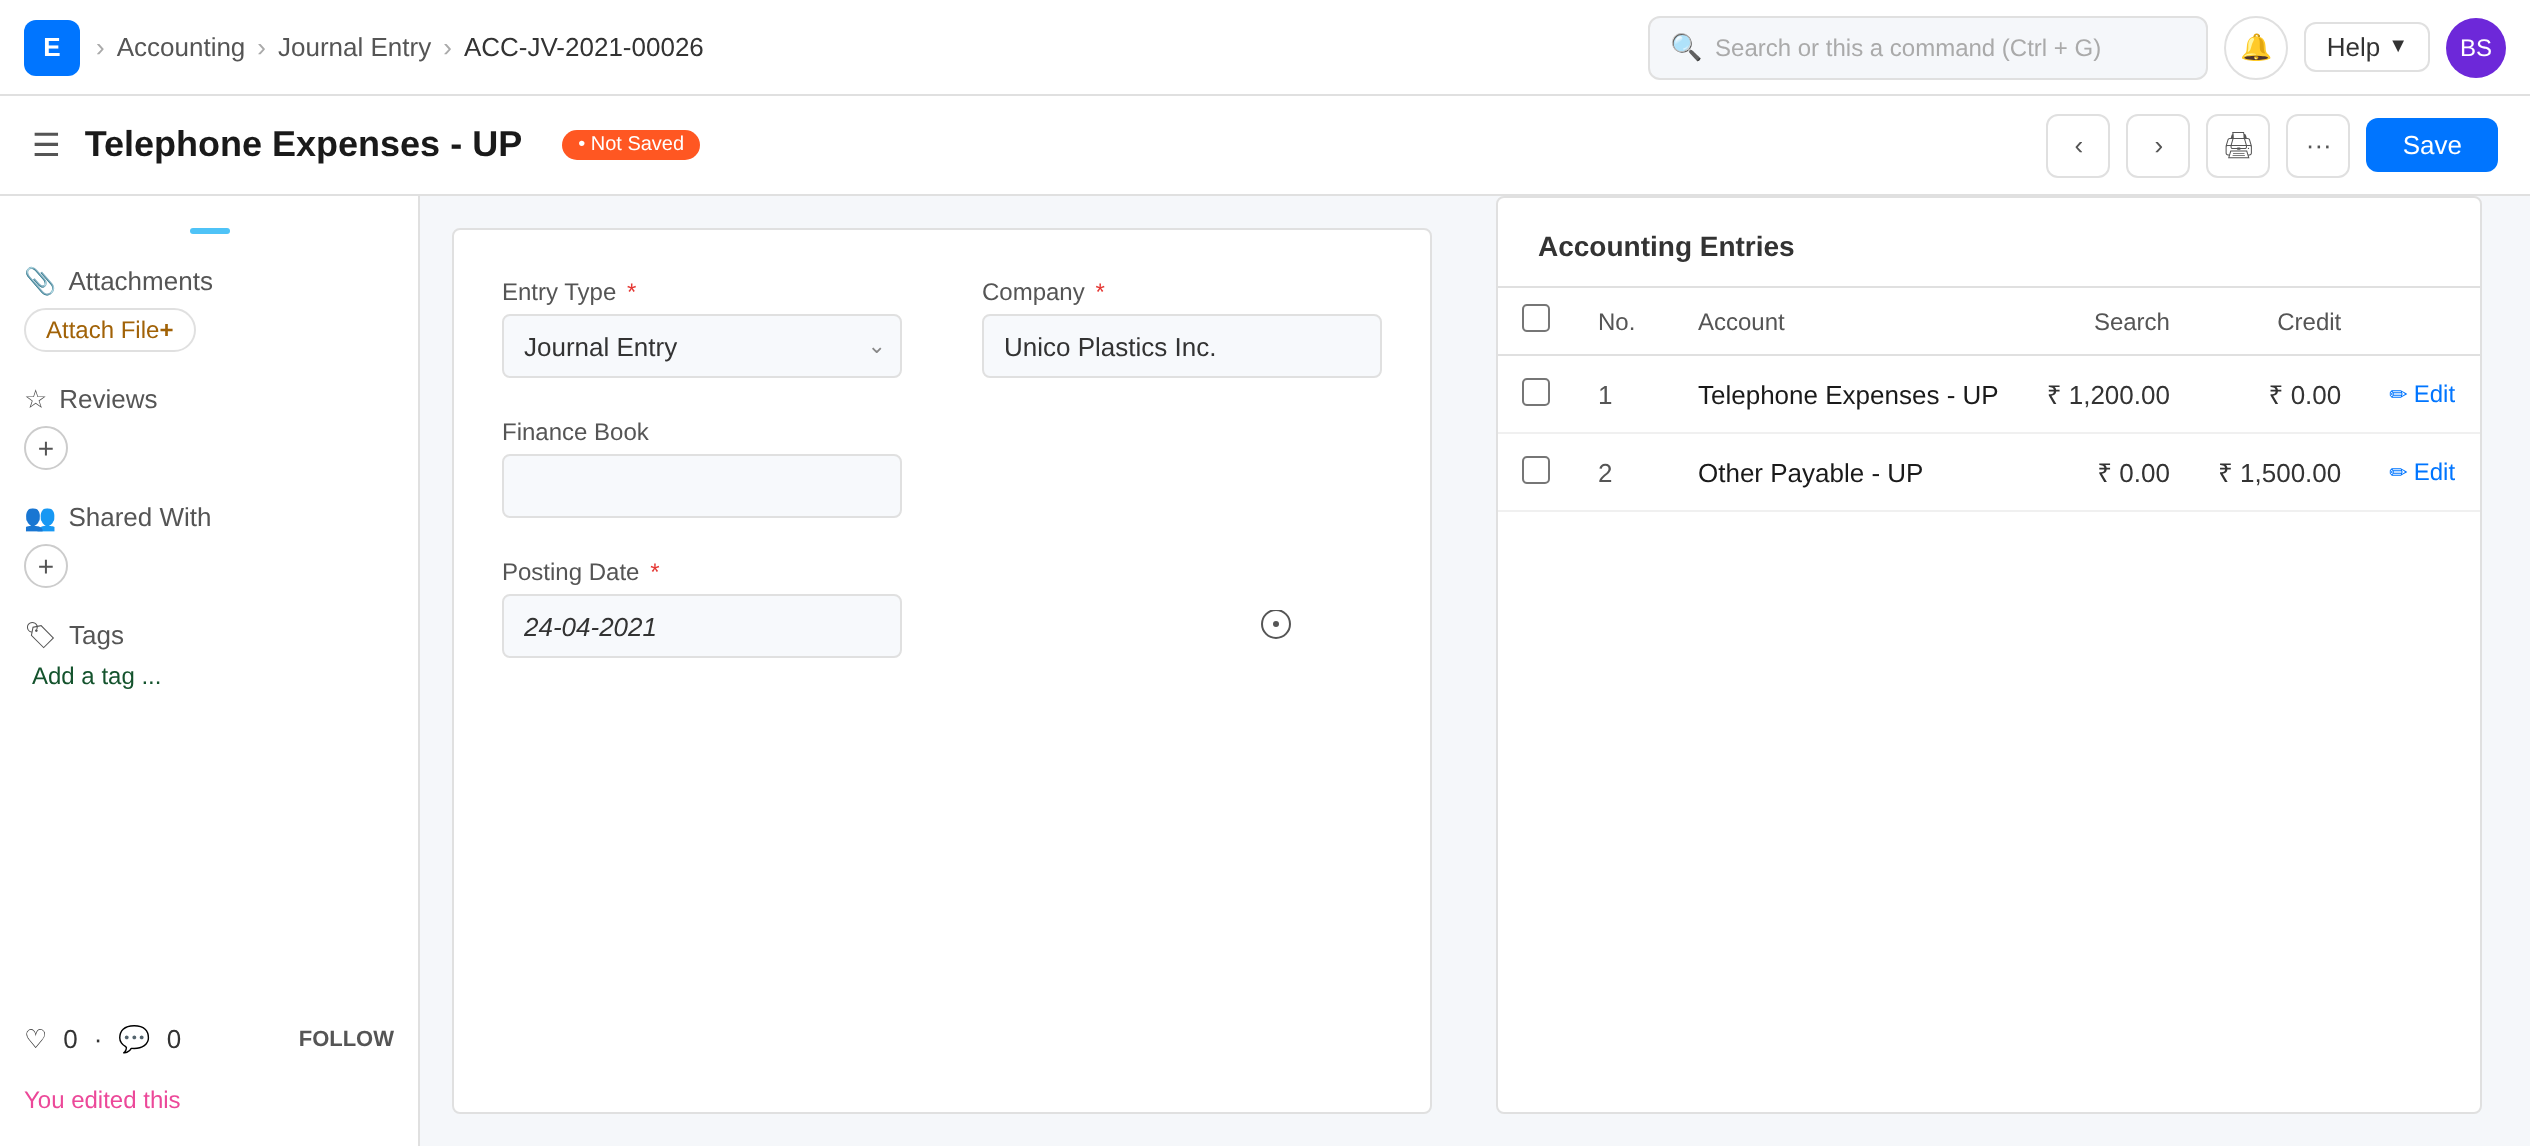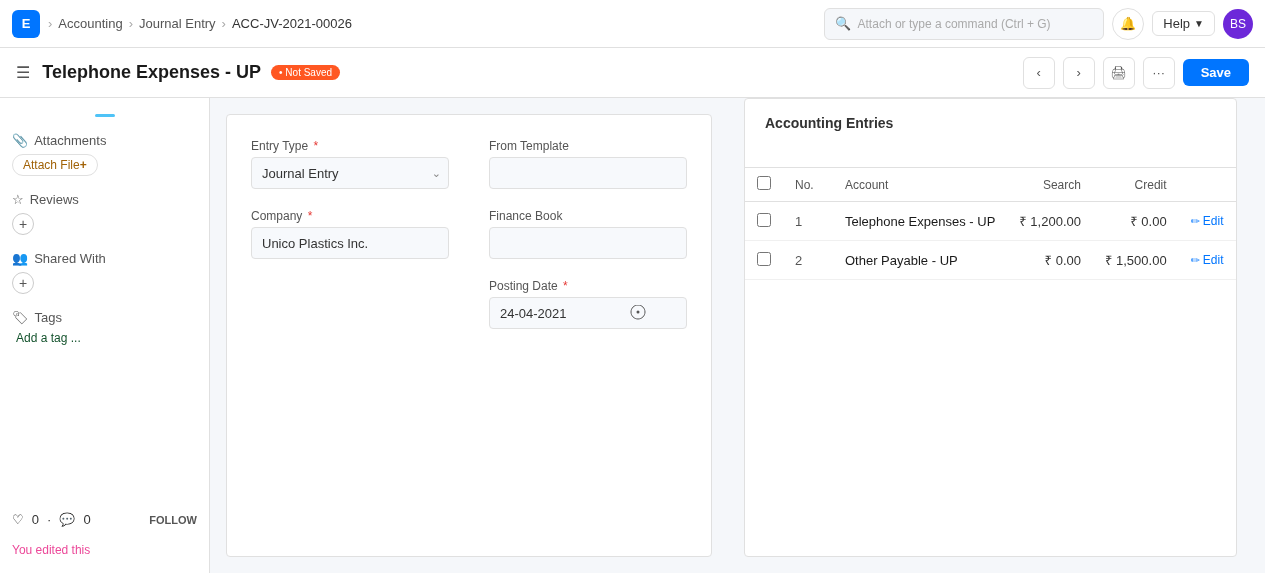--- a/index.html
+++ b/index.html
@@ -17,25 +17,25 @@
     .search-icon-svg { color: #aaa; }
     .topbar-actions { display: flex; align-items: center; gap: 8px; }
     .notif-btn { width: 32px; height: 32px; border-radius: 50%; border: 1px solid #e0e0e0; background: #fff; display: flex; align-items: center; justify-content: center; cursor: pointer; color: #555; }
     .help-btn { display: flex; align-items: center; gap: 4px; border: 1px solid #e0e0e0; border-radius: 6px; padding: 4px 10px; cursor: pointer; font-size: 13px; color: #333; background: #fff; }
     .avatar { width: 30px; height: 30px; border-radius: 50%; background: #6d28d9; color: #fff; display: flex; align-items: center; justify-content: center; font-size: 12px; font-weight: normal; }
 
     
     .titlebar { display: flex; align-items: center; background: #fff; border-bottom: 1px solid #e0e0e0; padding: 0 16px; height: 50px; flex-shrink: 0; }
     .hamburger { color: #555; cursor: pointer; margin-right: 12px; font-size: 16px; }
     .page-title { font-size: 18px; font-weight: 600; color: #1a1a1a; }
-    .not-saved-badge { background: #ff5722; color: #fff; font-size: 10px; border-radius: 10px; padding: 2px 8px; margin-left: 10px; font-weight: 500; }
+    .not-saved-badge { background: #ff5722; color: #fff; font-size: 10px; border-radius: 10px; padding: 2px 8px; margin-left: 20px; font-weight: 500; }
     .titlebar-spacer { flex: 1; }
     .titlebar-actions { display: flex; align-items: center; gap: 8px; }
     .icon-btn { width: 32px; height: 32px; border: 1px solid #e0e0e0; border-radius: 6px; background: #fff; cursor: pointer; display: flex; align-items: center; justify-content: center; color: #555; }
-    .save-btn { background: #0075ff; color: #fff; border: none; border-radius: 6px; padding: 6px 18px; font-size: 13px; font-weight: 700; cursor: pointer; }
+    .save-btn { background: #0075ff; color: #fff; border: none; border-radius: 6px; padding: 6px 18px; font-size: 13px; font-weight: 400; cursor: pointer; }
 
     
     .main { display: flex; flex: 1; overflow: hidden; }
 
     
     .sidebar { width: 210px; background: #fff; border-right: 1px solid #e0e0e0; display: flex; flex-direction: column; padding: 16px 12px; gap: 16px; overflow-y: auto; flex-shrink: 0; }
     .sidebar-section { display: flex; flex-direction: column; gap: 6px; }
     .sidebar-section-header { display: flex; align-items: center; gap: 6px; color: #555; font-size: 13px; font-weight: 500; }
     .attach-row { display: flex; align-items: center; justify-content: space-between; }
     .attach-file-btn { display: flex; align-items: center; gap: 0; border: 1px solid #e0e0e0; border-radius: 16px; padding: 3px 10px; font-size: 12px; color: #a16207; cursor: pointer; background: #fff; }
@@ -55,21 +55,21 @@
     .form-label { font-size: 12px; color: #555; }
     .required { color: #e53935; margin-left: 2px; }
     .form-input { border: 1px solid #e0e0e0; border-radius: 4px; padding: 6px 10px; font-size: 13px; color: #333; background: #f7f9fc; outline: none; height: 32px; }
     .select-wrapper { position: relative; }
     .select-wrapper select { width: 100%; border: 1px solid #e0e0e0; border-radius: 4px; padding: 6px 10px; font-size: 13px; color: #333; background: #f7f9fc; outline: none; height: 32px; appearance: none; cursor: pointer; }
     .select-arrow { position: absolute; right: 8px; top: 50%; transform: translateY(-50%); color: #888; pointer-events: none; font-size: 11px; }
 
     
     .entries-card { background: #fff; border: 1px solid #e0e0e0; border-radius: 4px; margin: 0 16px 16px; padding: 0; }
     .entries-header { padding: 16px 20px 12px; font-size: 14px; font-weight: 600; color: #333; }
-    .entries-table { width: 100%; border-collapse: collapse; margin-top: 24px; }
+    .entries-table { width: 100%; border-collapse: collapse; }
     .entries-table th { font-size: 12px; color: #555; font-weight: 500; padding: 8px 12px; border-top: 1px solid #e0e0e0; border-bottom: 1px solid #e0e0e0; background: #fff; text-align: left; }
     .entries-table th.right { text-align: right; }
     .entries-table td { padding: 10px 12px; border-bottom: 1px solid #f0f0f0; font-size: 13px; }
     .entries-table td.right { text-align: right; }
     .checkbox-cell { width: 32px; }
     .no-cell { width: 50px; color: #555; }
     .account-cell { color: #1a1a1a; font-weight: 500; }
     .debit-cell { color: #333; }
     .credit-cell { color: #333; }
     .edit-link { color: #0075ff; cursor: pointer; display: flex; align-items: center; gap: 3px; white-space: nowrap; font-size: 12px; }
@@ -89,21 +89,21 @@
     <span class="breadcrumb-sep">›</span>
     <span class="breadcrumb-link">Accounting</span>
     <span class="breadcrumb-sep">›</span>
     <span class="breadcrumb-link">Journal Entry</span>
     <span class="breadcrumb-sep">›</span>
     <span class="breadcrumb-current">ACC-JV-2021-00026</span>
   </div>
   <div class="topbar-spacer"></div>
   <div class="search-bar">
     <span class="search-icon-svg">🔍</span>
-    <span style="color:#aaa; font-size:12px;">Attach or type a command (Ctrl + G)</span>
+    <span style="color:#aaa; font-size:12px;">Search or this a command (Ctrl + G)</span>
   </div>
   <div class="topbar-actions">
     <div class="notif-btn">🔔</div>
     <div class="help-btn">
       <span>Help</span>
       <span style="font-size:10px;">▼</span>
     </div>
     <div class="avatar">BS</div>
   </div>
 </div>
@@ -188,24 +188,20 @@
             <span class="required">*</span>
           </label>
           <div class="select-wrapper">
             <select>
               <option>Journal Entry</option>
             </select>
             <span class="select-arrow">⌄</span>
           </div>
         </div>
 
-        <div class="form-group">
-          <label class="form-label">From Template</label>
-          <input type="text" class="form-input" value="" style="width: 100%;">
-        </div>
 
         <div class="form-group">
           <label class="form-label">
             <span>Company</span>
             <span class="required">*</span>
           </label>
           <input type="text" class="form-input" style="width: 100%;" value="Unico Plastics Inc.">
         </div>
 
         <div class="form-group">
@@ -213,21 +209,21 @@
           <input type="text" class="form-input" value="" style="width: 100%;">
         </div>
 
         <div class="form-group"></div>
 
         <div class="form-group">
           <label class="form-label">
             <span>Posting Date</span>
             <span class="required">*</span>
           </label>
-          <input type="text" class="form-input" style="width: 100%;" value="24-04-2021">
+          <input type="text" class="form-input" style="width: 100%; font-style: italic;" value="24-04-2021">
         </div>
 
       </div>
     </div>
 
     <div class="entries-card">
       <div class="entries-header">Accounting Entries</div>
       <table class="entries-table">
         <thead>
           <tr>

